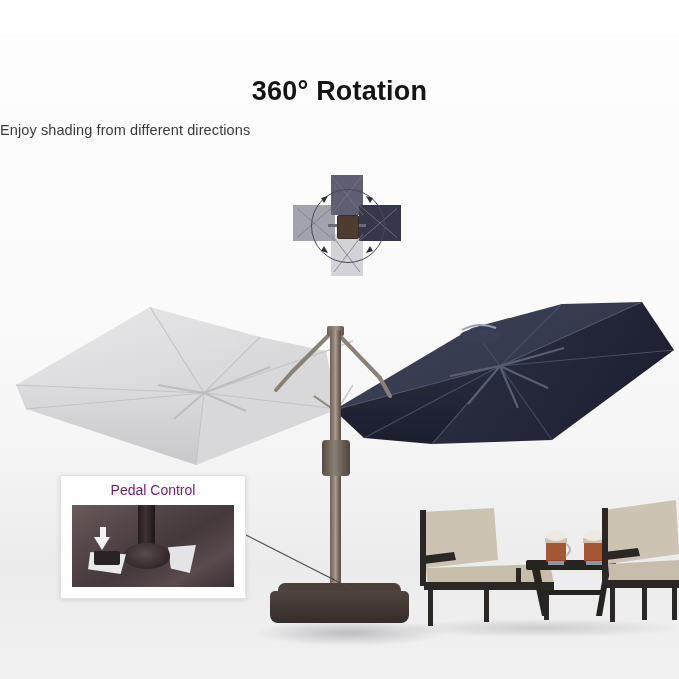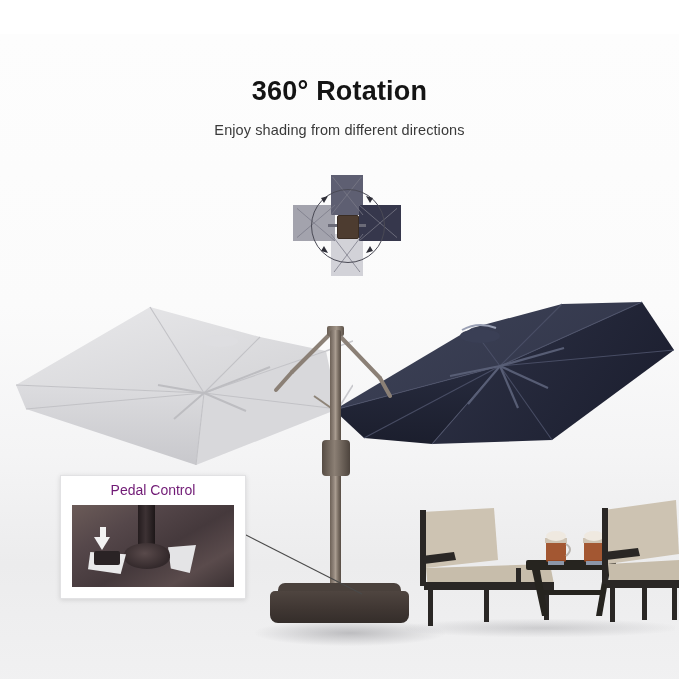--- a/index.html
+++ b/index.html
@@ -13,21 +13,21 @@
     background:linear-gradient(180deg,#fdfdfd 0%,#fbfbfb 40%,#f4f4f5 62%,#ececed 78%,#f2f2f3 100%);
     overflow:hidden;
     margin-top:34px;
   }
   
   .title{
     position:absolute;left:0;top:42px;width:679px;text-align:center;
     font-size:27px;font-weight:bold;color:#141414;letter-spacing:.2px;
   }
   .subtitle{
-    position:absolute;left:0;top:88px;width:679px;text-align:center;
+    position:absolute;left:0;top:88px;width:679px;
     font-size:14.5px;color:#3a3a3a;letter-spacing:.1px;
   }
   
   .rot-diagram{position:absolute;left:297px;top:143px;width:100px;height:95px;}
   .rot-flap{position:absolute;}
   .flap-n{left:34px;top:-2px;width:32px;height:40px;background:#5e5f72;}
   .flap-s{left:34px;top:57px;width:32px;height:42px;background:#d2d2d8;}
   .flap-w{left:-4px;top:28px;width:42px;height:36px;background:#a3a3ad;}
   .flap-e{left:62px;top:28px;width:42px;height:36px;background:#36374c;}
   .rot-x{position:absolute;width:100%;height:100%;left:0;top:0;}

